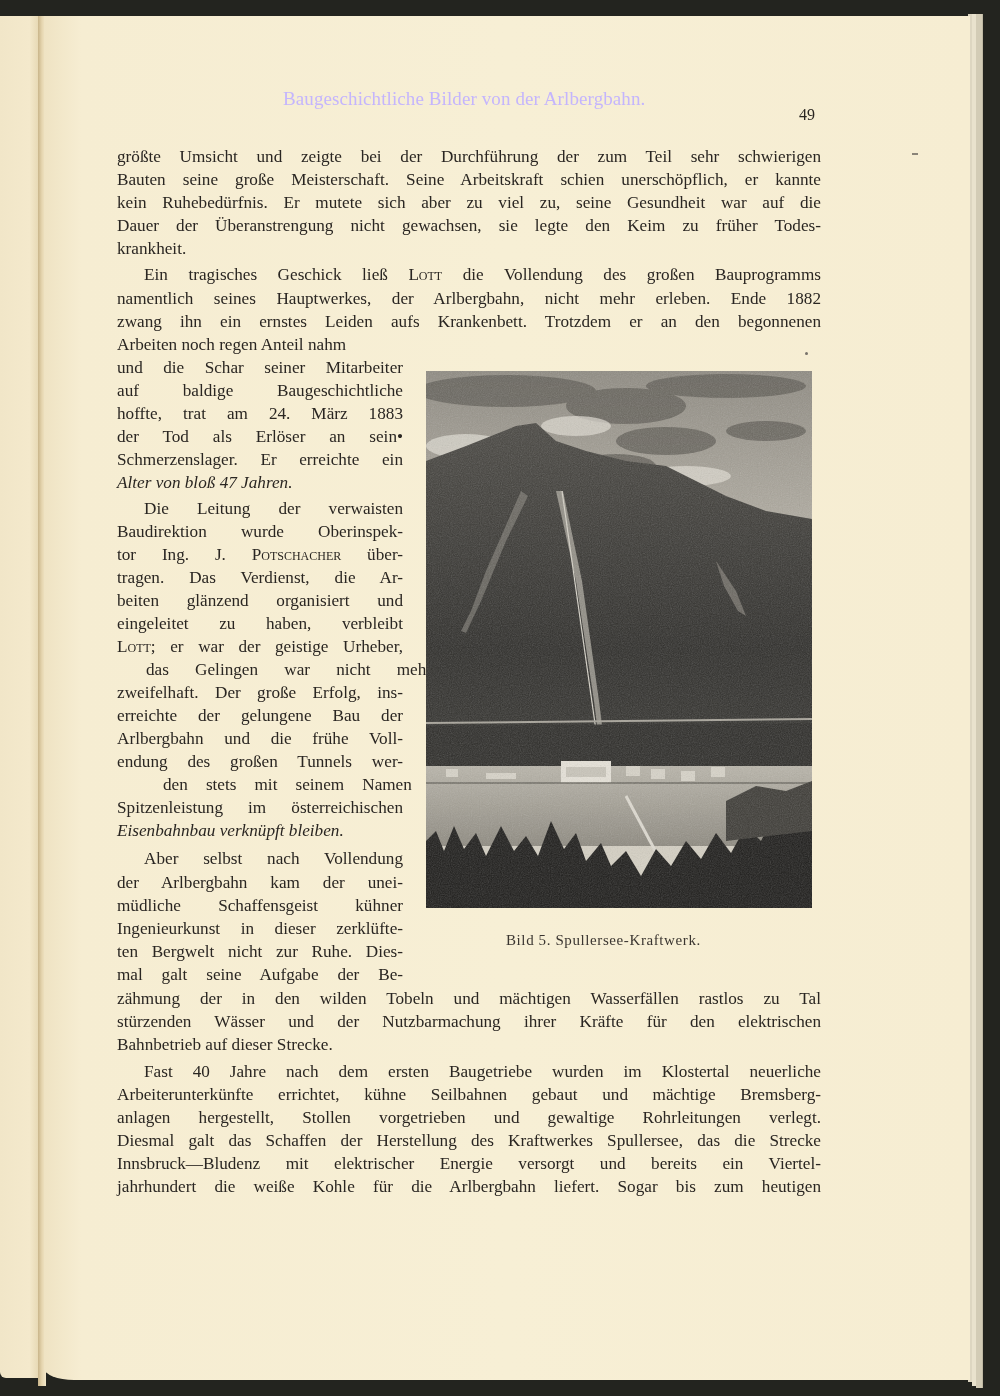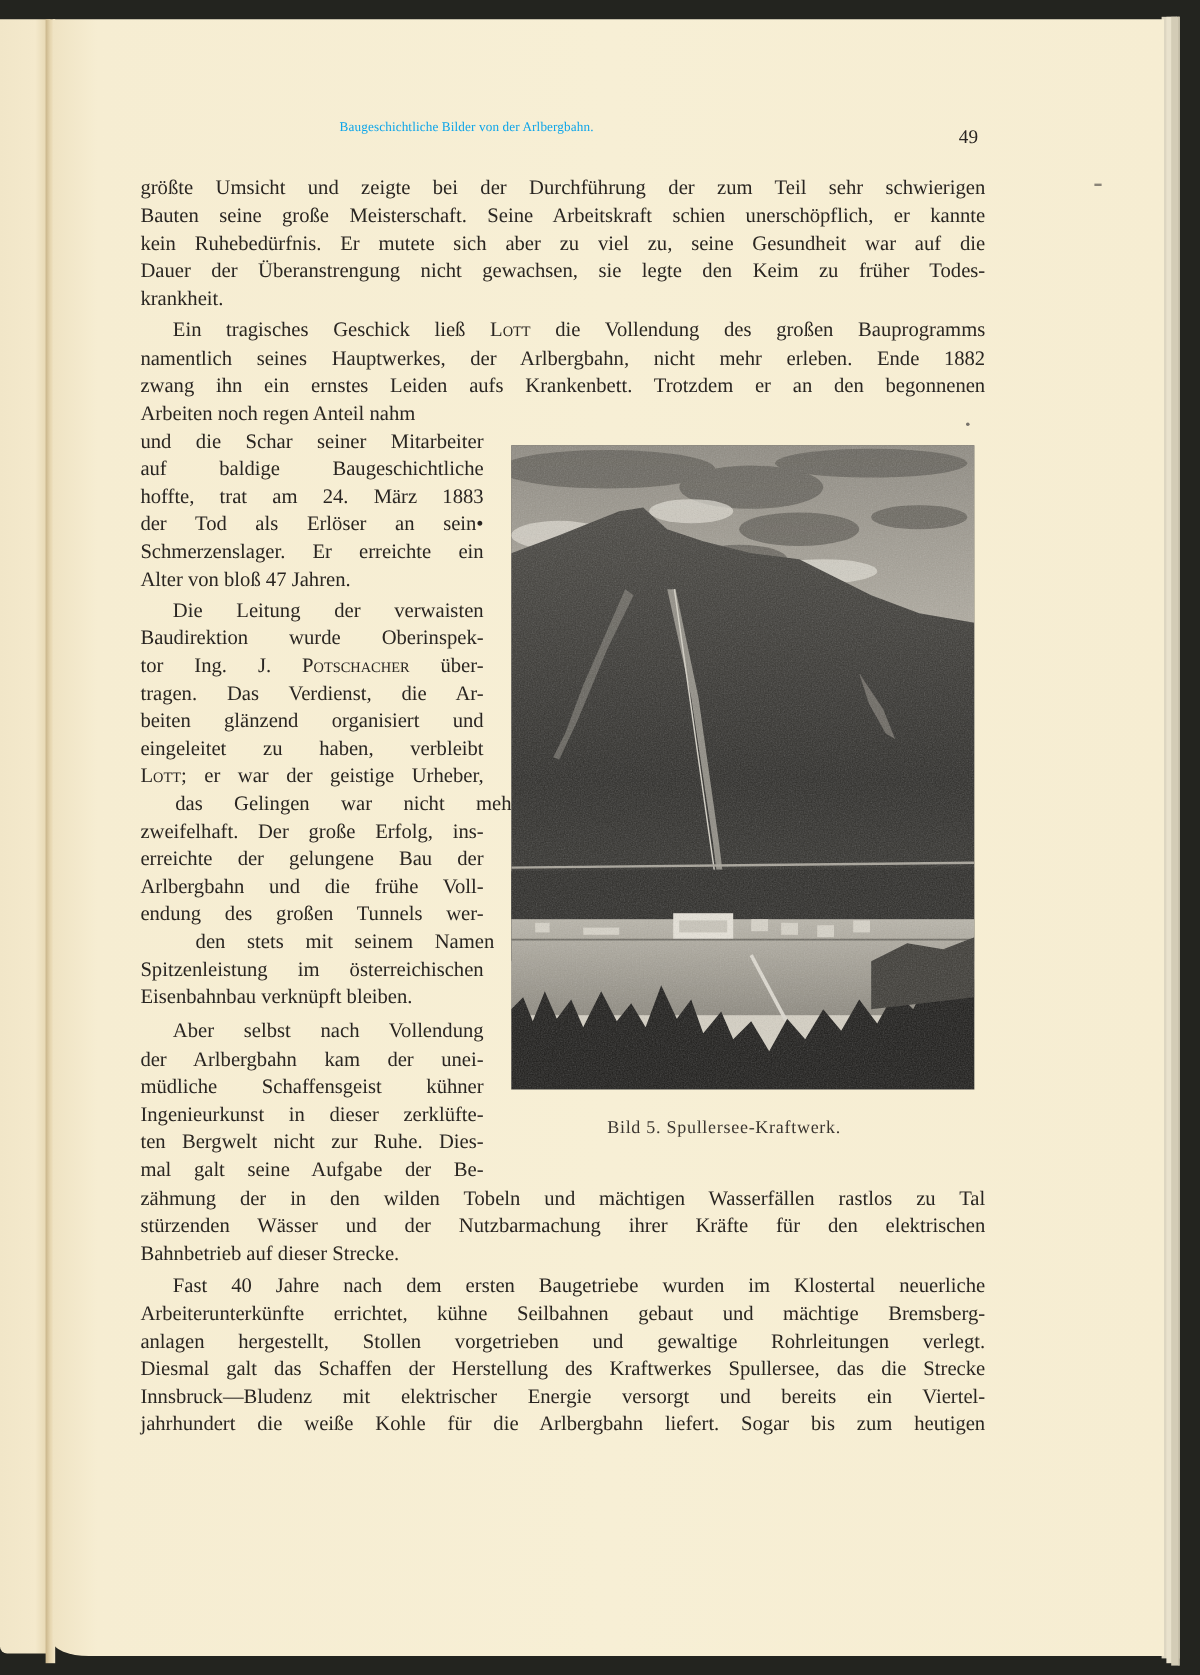--- a/index.html
+++ b/index.html
@@ -53,25 +53,25 @@
       background: #f5ecd0;
       background: linear-gradient(90deg, #efe3c3 0%, #f6edd2 4%, #f7efd5 50%, #f6edd2 100%);
       border-bottom-left-radius: 30px 12px;
     }
     .text {
       font-family: "Liberation Serif", "DejaVu Serif", serif;
       color: #2a2622;
     }
     .running-head {
       position: absolute;
-      top: 100px;
+      top: 88px;
       left: 283px;
-      font-size: 11px;
+      font-size: 19px;
       letter-spacing: 0.1px;
-      color: #0ea5e9;
+      color: #c4b5fd;
     }
     .page-number {
       position: absolute;
       top: 106px;
       left: 799px;
       font-size: 16px;
       color: #2a2622;
     }
     .margin-dash {
       position: absolute;
@@ -83,21 +83,21 @@
     }
     .line {
       position: absolute;
       font-size: 17.2px;
       white-space: nowrap;
       line-height: 22px;
     }
     .full { left: 117px; width: 704px; text-align: justify; text-align-last: justify; }
     .full.last { text-align-last: left; }
     .narrow { left: 117px; width: 286px; text-align: justify; text-align-last: justify; }
-    .narrow.last { text-align-last: left; }
+    .narrow.last { text-align-last: left; font-style: italic; }
     .indent { text-indent: 27px; }
     .sc { font-variant: small-caps; }
     .photo {
       position: absolute;
       left: 426px;
       top: 371px;
       width: 386px;
       height: 537px;
       overflow: hidden;
       background: #6f6c64;

